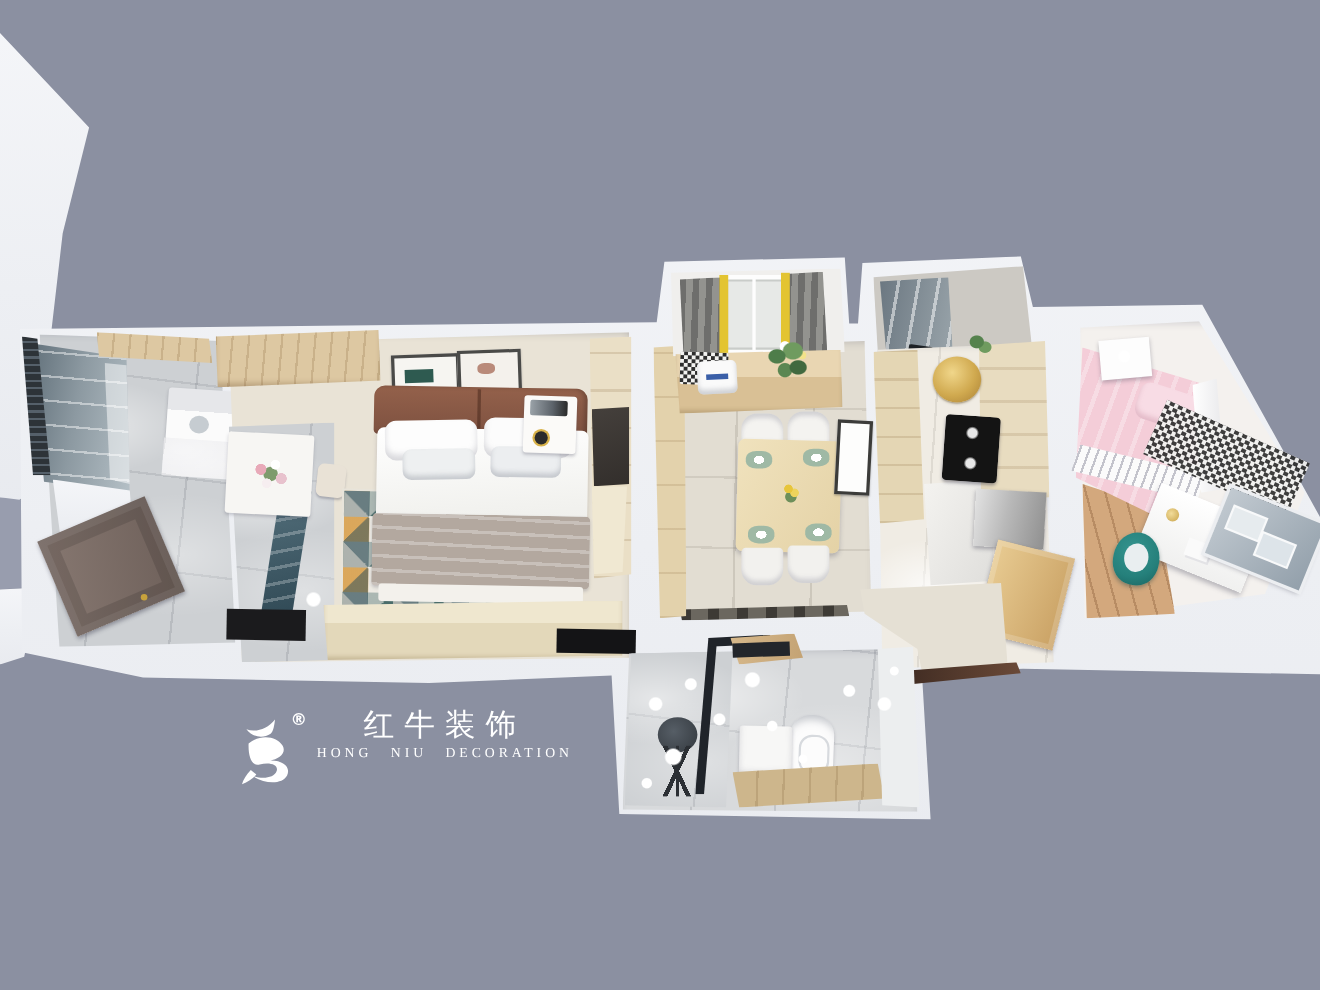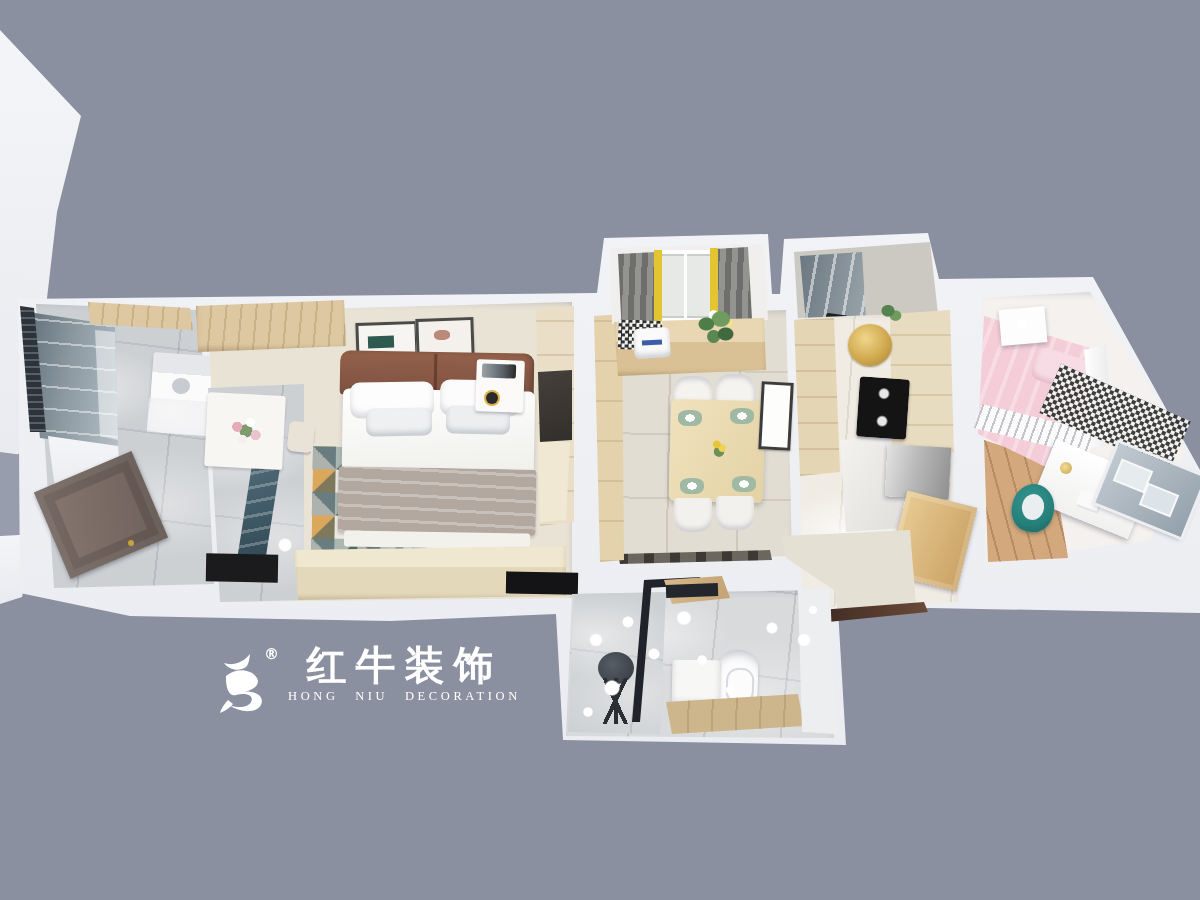--- a/index.html
+++ b/index.html
@@ -17,21 +17,21 @@
   .tilebeige{background:
       repeating-linear-gradient(91deg, rgba(120,113,100,.20) 0 2px, transparent 2px 70px),
       repeating-linear-gradient(1deg, rgba(120,113,100,.16) 0 2px, transparent 2px 64px),
       var(--floorBeige,#e2ddd2);}
   .woodgrain{background:
       repeating-linear-gradient(95deg, rgba(130,96,52,.22) 0 2px, transparent 2px 15px),
       var(--woodLight,#ddc8a2);}
   .check{background:repeating-conic-gradient(#2e2e2e 0% 25%, #f2f2f0 25% 50%);background-size:9px 9px;}
   .glow{border-radius:50%;background:radial-gradient(circle,#ffffff 0 55%,rgba(255,255,255,0) 75%);}
   .wm{color:var(--logoWhite,#fff);}
-  .wm .cn{font-weight:bold;font-size:40px;letter-spacing:9px;line-height:1;white-space:nowrap;}
+  .wm .cn{font-weight:normal;font-size:28px;letter-spacing:9px;line-height:1;white-space:nowrap;}
   .wm .en{font-family:"Liberation Serif","DejaVu Serif",serif;font-size:12.5px;letter-spacing:3.6px;
           word-spacing:10px;margin-top:4px;white-space:nowrap;}
   .wm .reg{position:absolute;font-size:15px;font-weight:bold;}
 </style>
 </head>
 <body>
 
 <div class="canvas">
 
   <div class="p wallpoly" style="left:0;top:0;width:120px;height:480px;clip-path:polygon(0 30px,81px 116px,57px 212px,30px 445px,0 468px);"></div>

